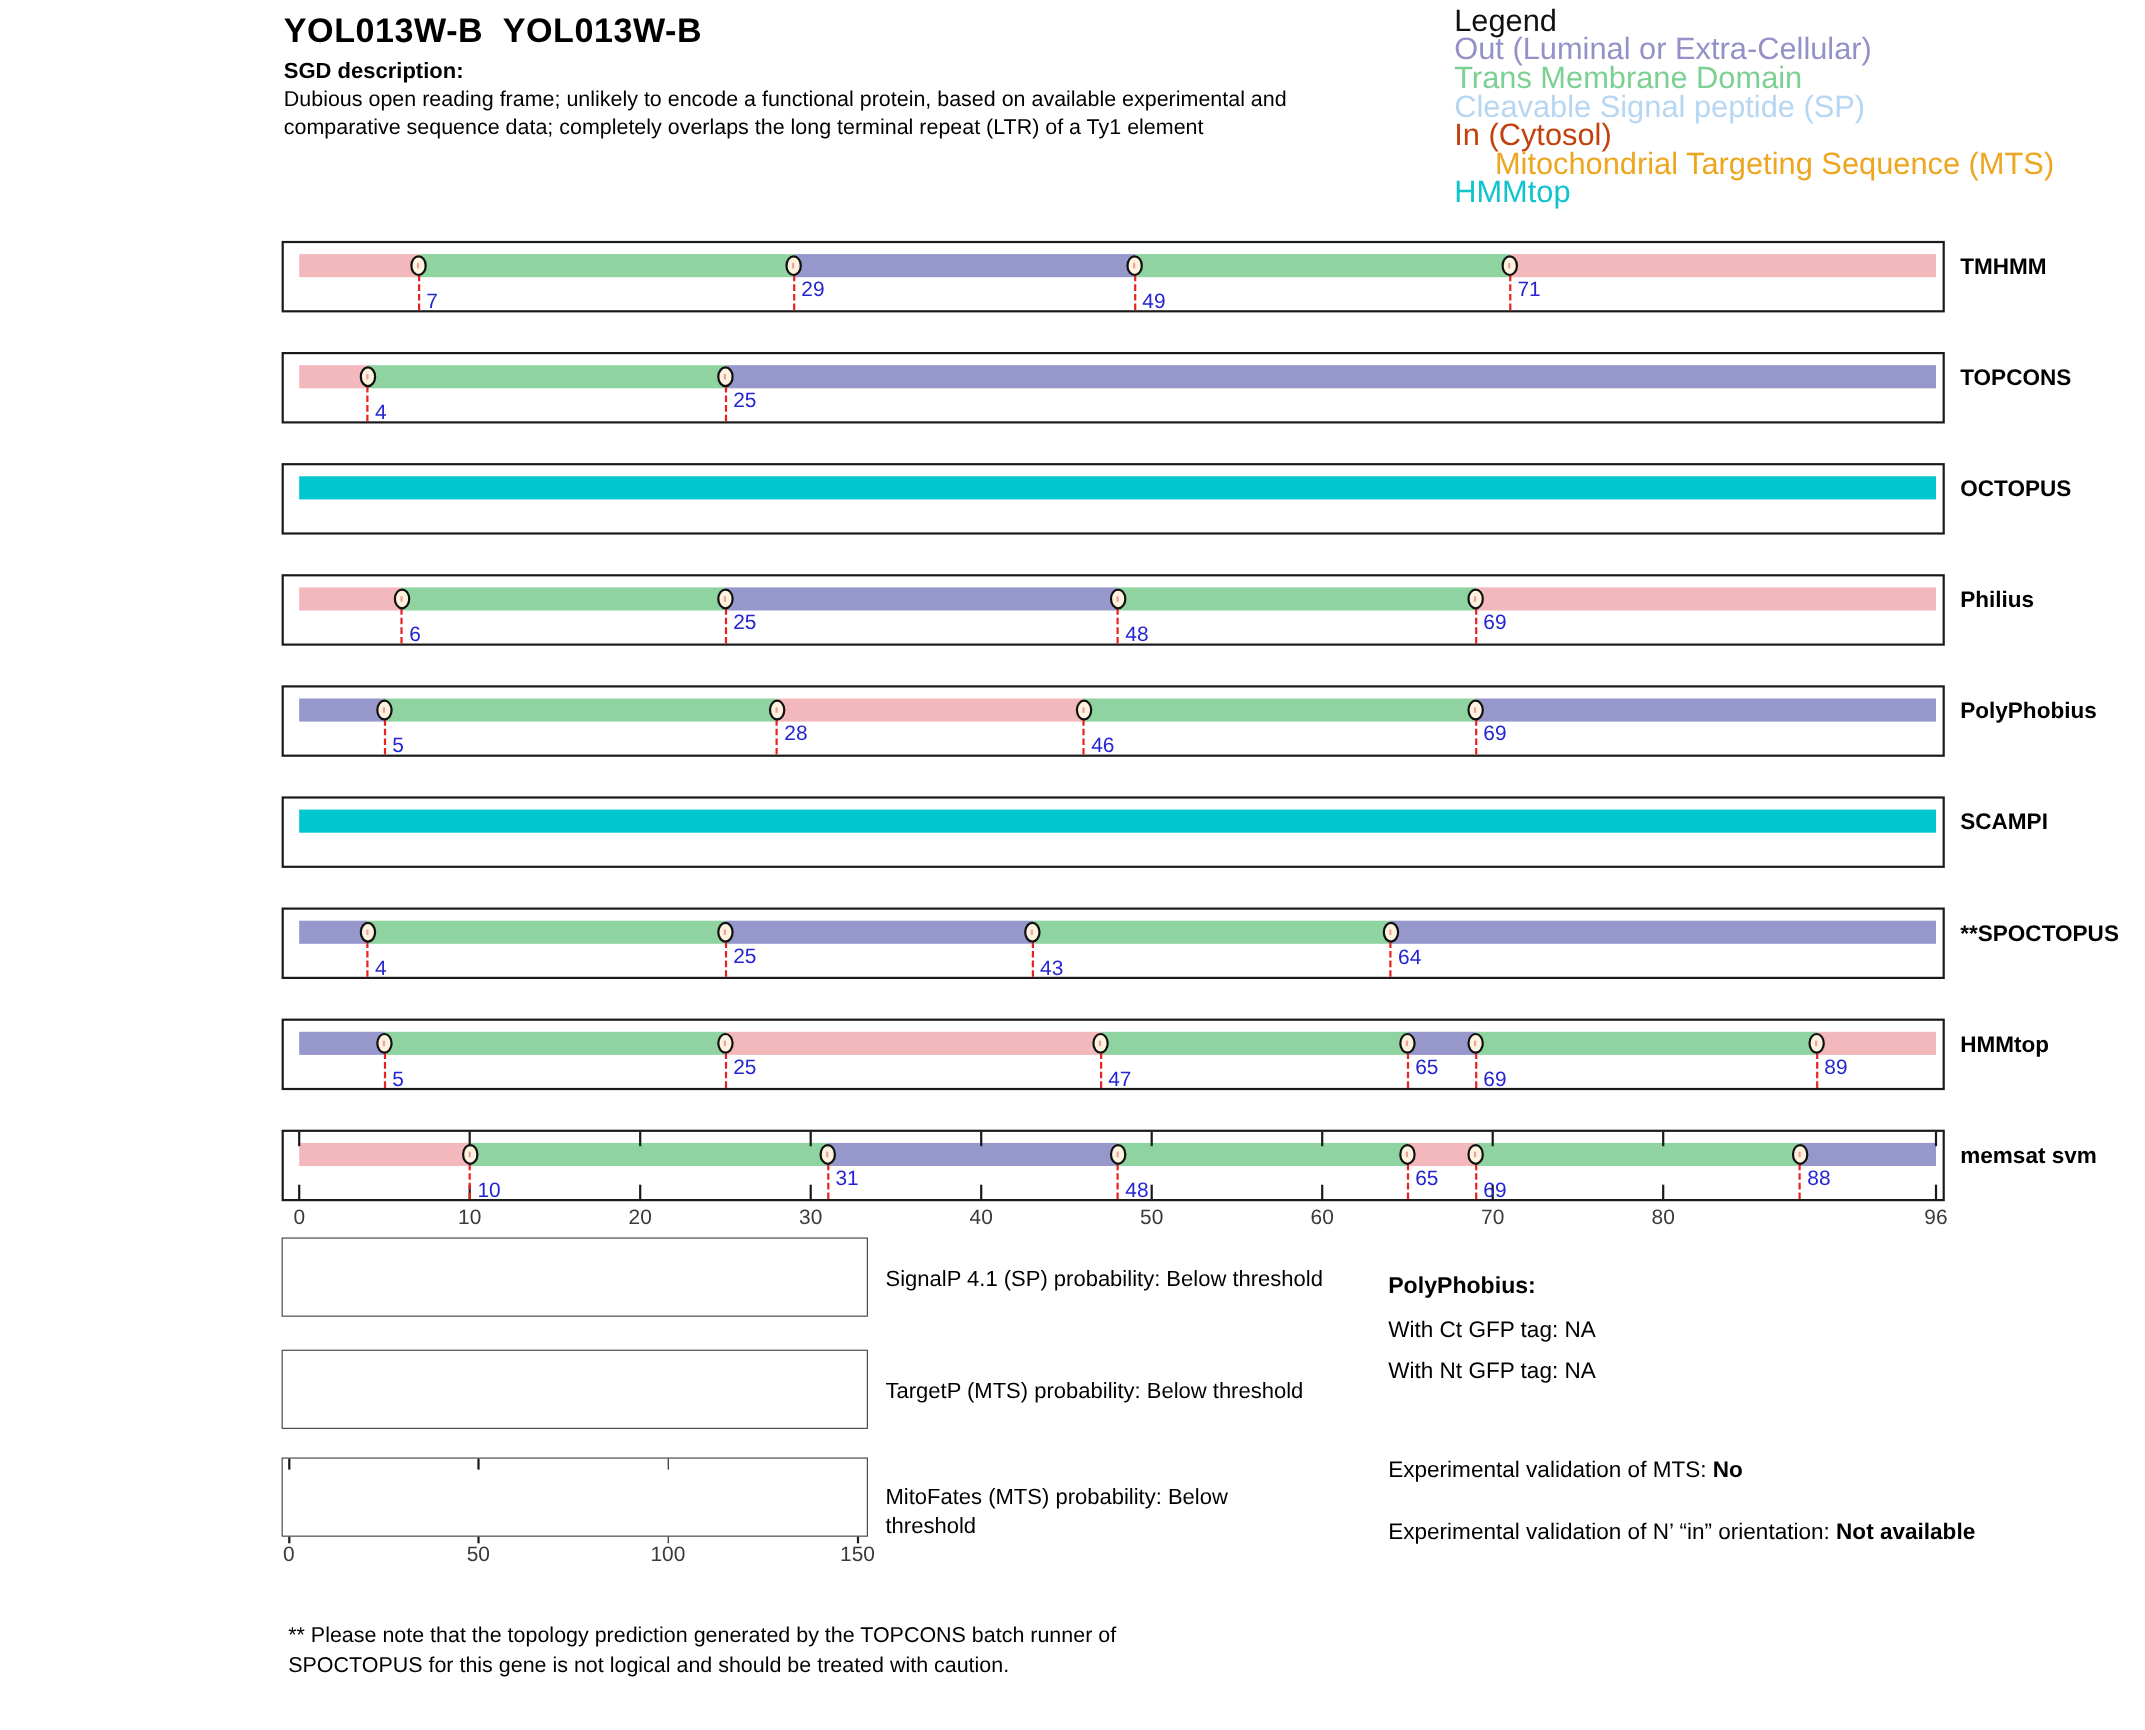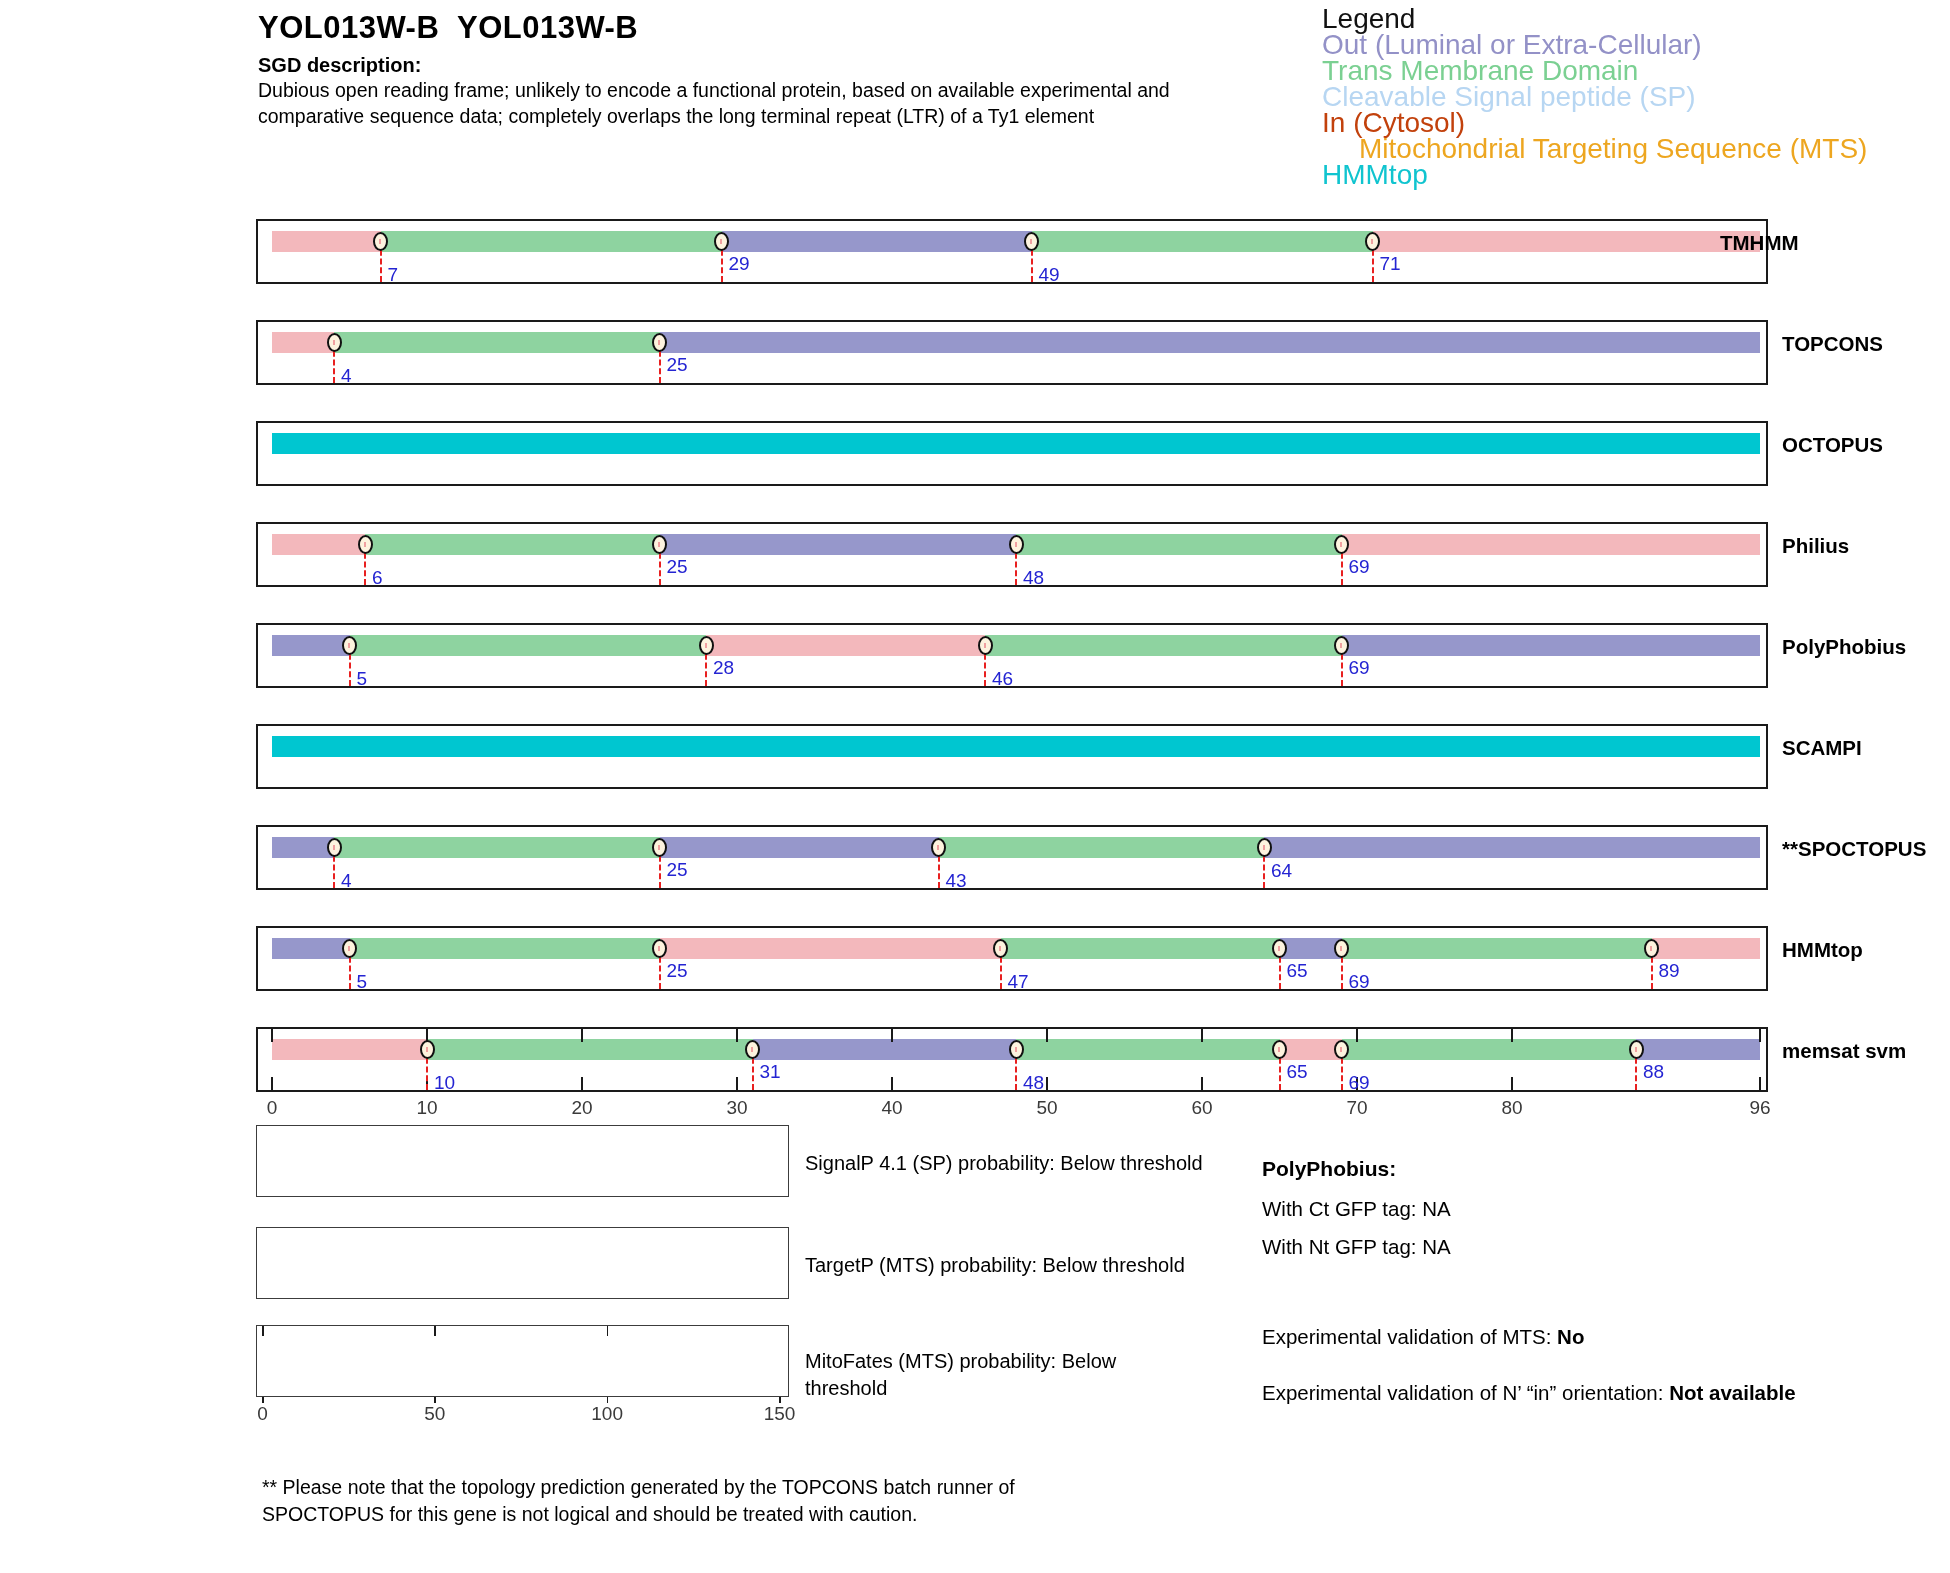--- a/index.html
+++ b/index.html
@@ -79,21 +79,21 @@
     <div class="marker-circle" style="left: 766px; top: 11px;">
       <div class="circle-dot"></div>
     </div>
     <div class="bnum" style="left: 780.5px; top: 44px;">49</div>
     <div class="marker-line" style="left: 1113.5px; top: 20px; height: 41px;"></div>
     <div class="marker-circle" style="left: 1107px; top: 11px;">
       <div class="circle-dot"></div>
     </div>
     <div class="bnum" style="left: 1121.5px; top: 33px;">71</div>
   </div>
-<div class="track-label" style="left: 1720px; top: 231px;">TMHMM</div>
+<div class="track-label" style="left: 1782px; top: 231px;">TMHMM</div>
 <div class="track" style="left: 256px; top: 320px; width: 1512px; height: 65px;">
     <div class="seg" style="left: 14px; width: 62px; background: rgb(243, 184, 188);"></div>
     <div class="seg" style="left: 76px; width: 325.5px; background: rgb(142, 211, 160);"></div>
     <div class="seg" style="left: 401.5px; width: 1100.5px; background: rgb(150, 151, 203);"></div>
     <div class="marker-line" style="left: 75px; top: 20px; height: 41px;"></div>
     <div class="marker-circle" style="left: 68.5px; top: 11px;">
       <div class="circle-dot"></div>
     </div>
     <div class="bnum" style="left: 83px; top: 44px;">4</div>
     <div class="marker-line" style="left: 400.5px; top: 20px; height: 41px;"></div>

